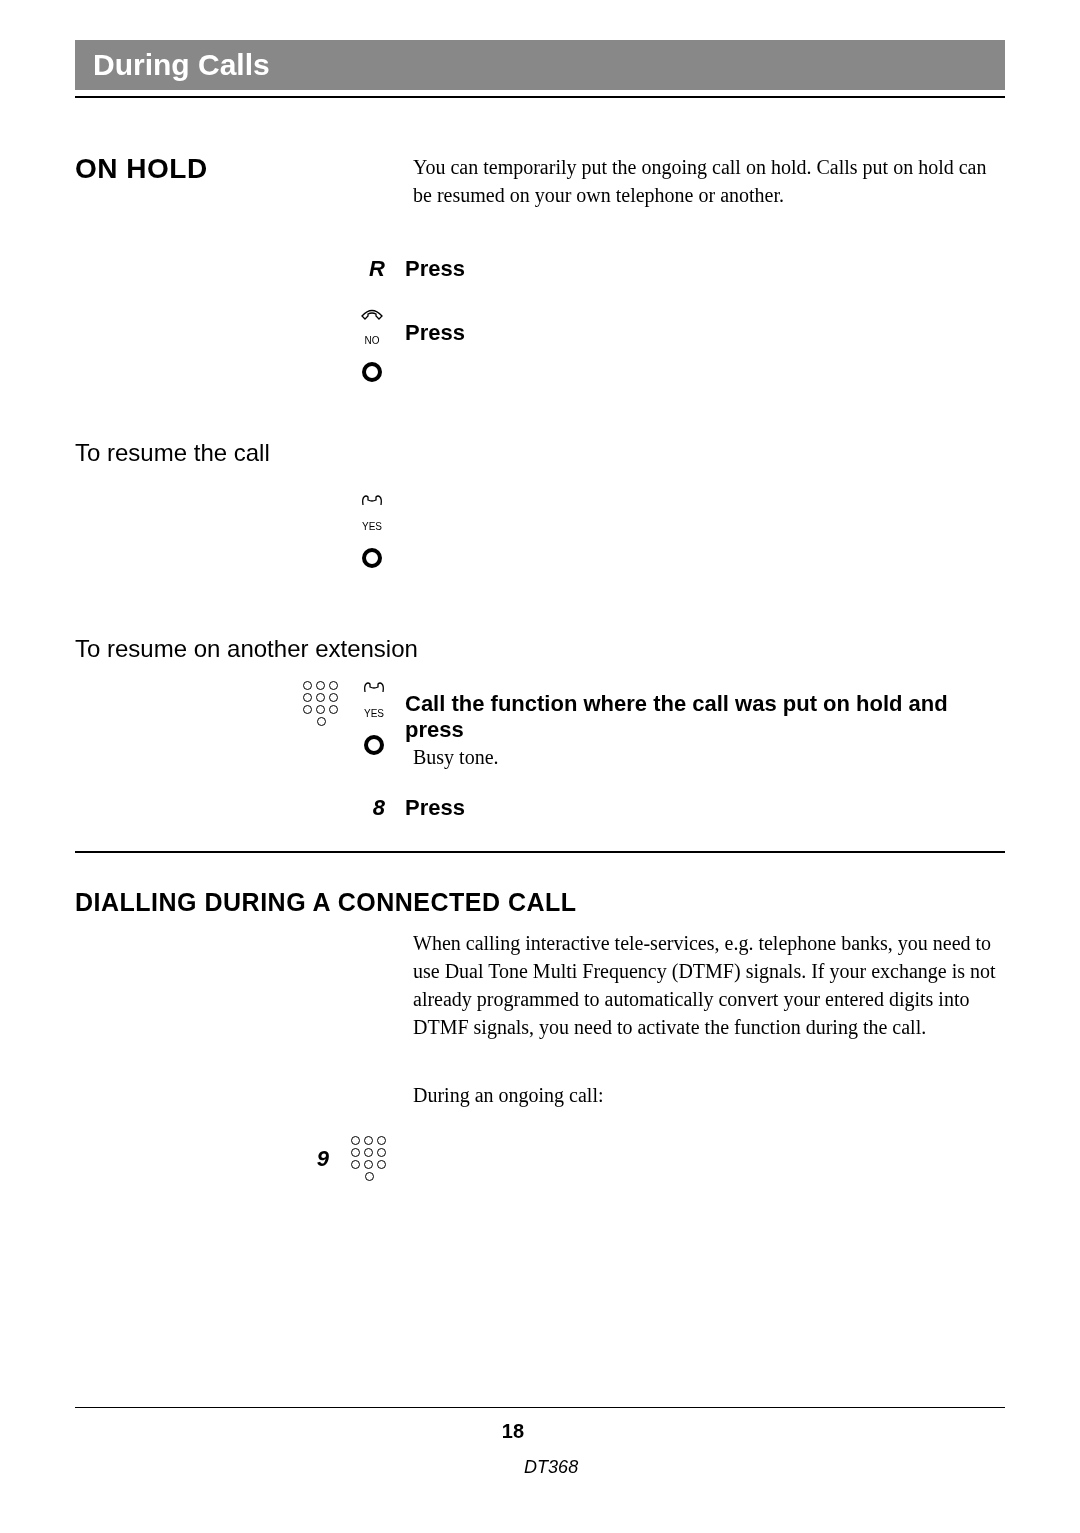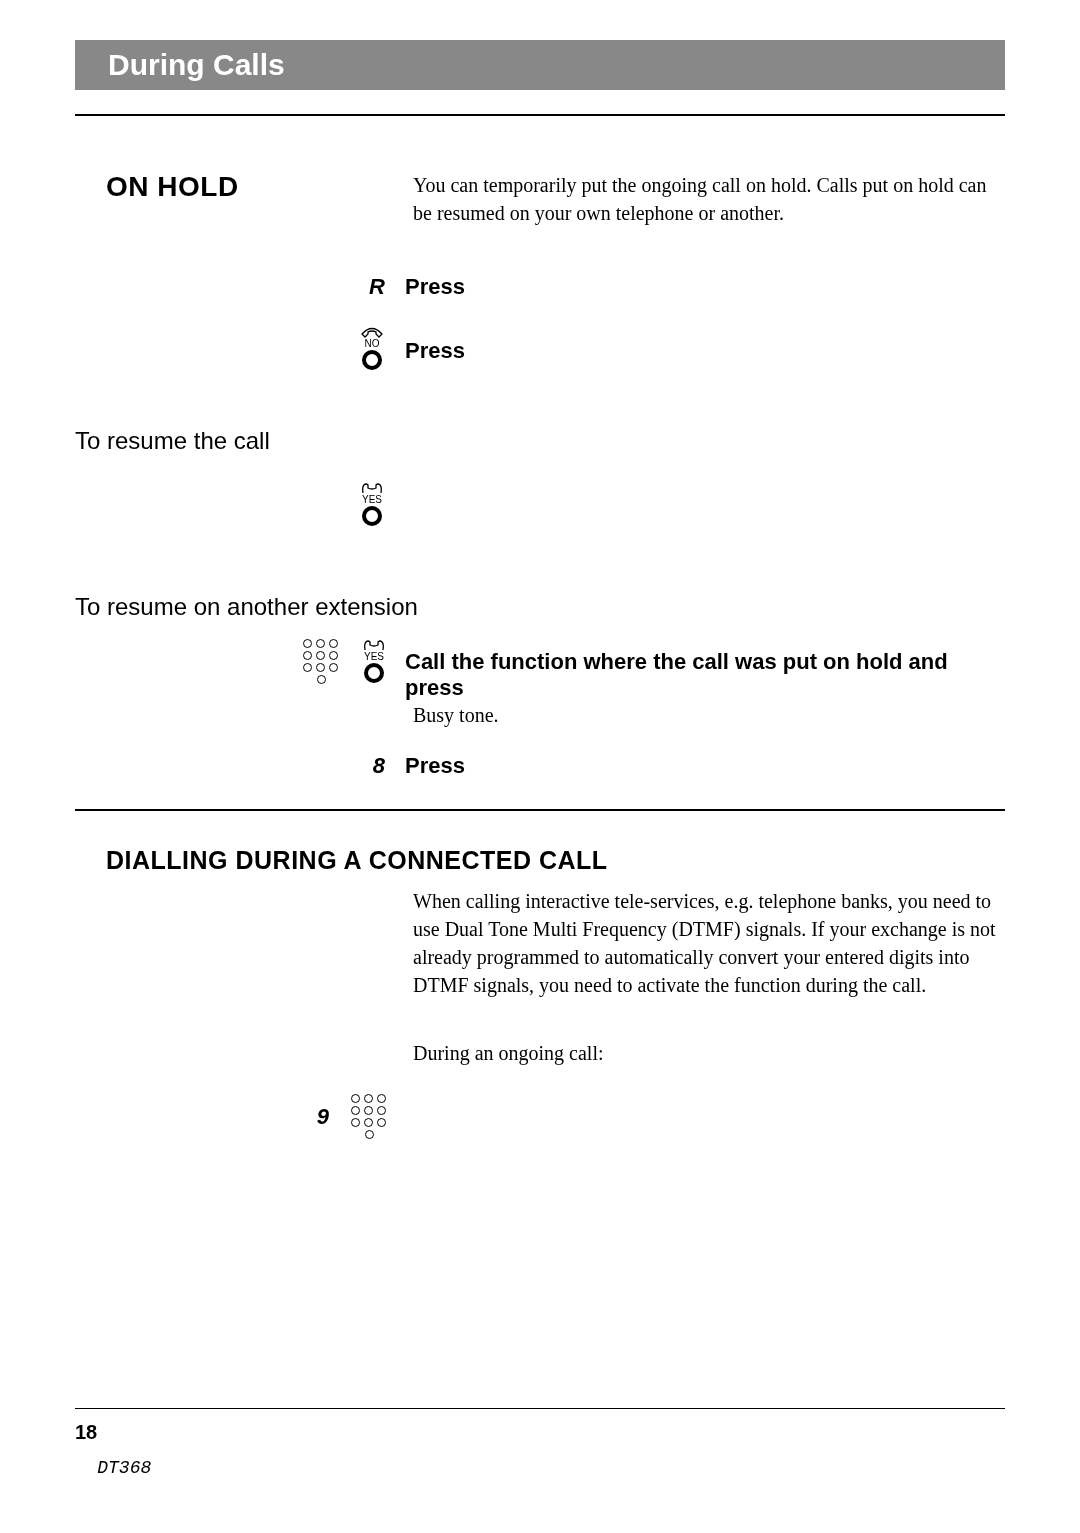--- a/index.html
+++ b/index.html
@@ -10,22 +10,22 @@
     body {
       font-family: Georgia, 'Times New Roman', serif;
       background: #fff;
       width: 1080px;
       height: 1533px;
       padding: 40px 75px;
       position: relative;
     }
     .header-bar {
       background: #888;
-      padding: 8px 33px;
-      margin-bottom: 24px;
+      padding: 8px 18px;
+      margin-bottom: 6px;
     }
     .header-bar-text {
       color: #fff;
       font-family: Arial, Helvetica, sans-serif;
       font-weight: bold;
       font-size: 30px;
     }
     .header-underline {
       border-bottom: 2px solid #000;
       margin-bottom: 55px;
@@ -45,21 +45,20 @@
       padding-right: 20px;
     }
     .right-col {
       flex: 1;
     }
     .section-heading-main {
       font-family: Arial, Helvetica, sans-serif;
       font-weight: bold;
       font-size: 28px;
       letter-spacing: 0.5px;
-      margin-left: 31px;
     }
     .body-text {
       font-size: 20px;
       line-height: 1.4;
       margin-left: 8px;
     }
     .subheading {
       font-family: Arial, Helvetica, sans-serif;
       font-weight: normal;
       font-size: 24px;
@@ -88,21 +87,21 @@
       line-height: 1;
     }
     .handset-icon {
       width: 26px;
       height: 12px;
     }
     .yesno-text {
       font-family: Arial, Helvetica, sans-serif;
       font-size: 10px;
       font-weight: normal;
-      margin: 1px 0;
+      margin: 16px 0;
     }
     .circle-ring {
       width: 20px;
       height: 20px;
       border: 4px solid #000;
       border-radius: 50%;
     }
     .keypad-icon {
       display: inline-block;
     }
@@ -128,29 +127,29 @@
       margin: 30px 0 35px 0;
     }
     .footer {
       position: absolute;
       bottom: 55px;
       left: 75px;
       right: 75px;
       border-top: 1px solid #000;
       padding-top: 12px;
       display: flex;
-      justify-content: flex-start;
+      justify-content: center;
     }
     .page-num {
       font-family: Arial, Helvetica, sans-serif;
       font-weight: bold;
       font-size: 20px;
     }
     .model-num {
-      font-family: Liberation Mono, monospace;
+      font-family: Liberation Sans, sans-serif;
       font-style: italic;
       font-size: 18px;
       margin-top: 37px;
     }
     .icon-multi {
       display: flex;
       align-items: flex-start;
       gap: 22px;
       justify-content: flex-end;
       padding-right: 18px;

